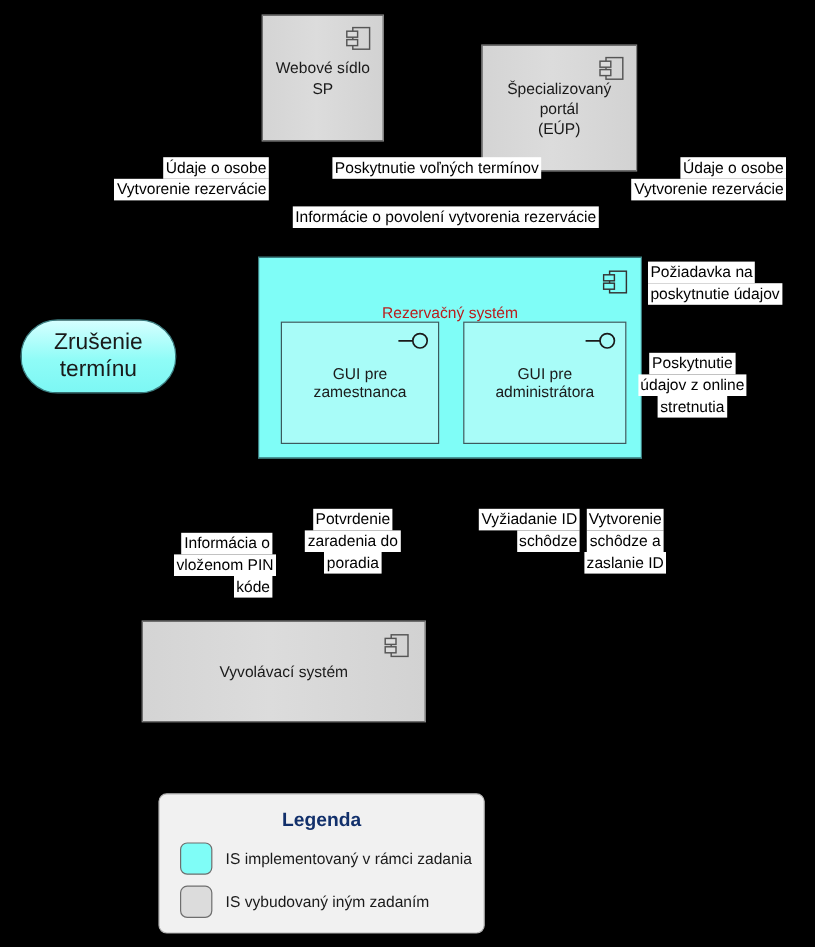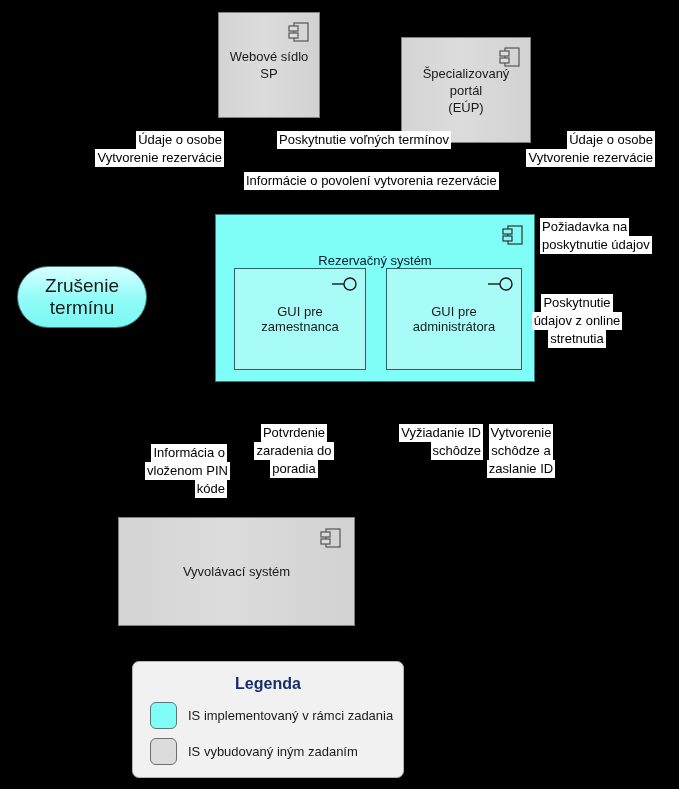--- a/index.html
+++ b/index.html
@@ -51,21 +51,21 @@
     border: 1px solid #3c7d80;
     background: #7ffdf7;
   }
   .composite-title {
     position: absolute;
     top: 38px;
     left: 0;
     right: 0;
     text-align: center;
     font-size: 13px;
-    color: #0f172a;
+    color: #b91c1c;
   }
   .inner-box {
     position: absolute;
     box-sizing: border-box;
     border: 1px solid #3c5a5e;
     background: #a8fcf8;
     display: flex;
     align-items: center;
     justify-content: center;
   }
@@ -259,21 +259,21 @@
     <span>Vyžiadanie ID</span>
     <span>schôdze</span>
   </div>
 
   <div class="edge-label align-center" style="left:486px; top:424px; width:70px; text-align:center;">
     <span>Vytvorenie</span>
     <span>schôdze a</span>
     <span>zaslanie ID</span>
   </div>
 
-  <div class="component" style="left:118px; top:517px; width:237px; height:109px;">
+  <div class="component" style="left:118px; top:517px; width:237px; height:85px;">
     <span class="comp-icon" style="top:9px; right:12px;">
       <svg width="22" height="22" viewBox="0 0 22 22">
         <rect x="6" y="2" width="14" height="18" fill="none" stroke="#555" stroke-width="1.2"></rect>
         <rect x="1" y="5" width="9" height="5" fill="#dcdcdc" stroke="#555" stroke-width="1.2"></rect>
         <rect x="1" y="12" width="9" height="5" fill="#dcdcdc" stroke="#555" stroke-width="1.2"></rect>
       </svg>
     </span>
     <span class="component-label">Vyvolávací systém</span>
   </div>
 

